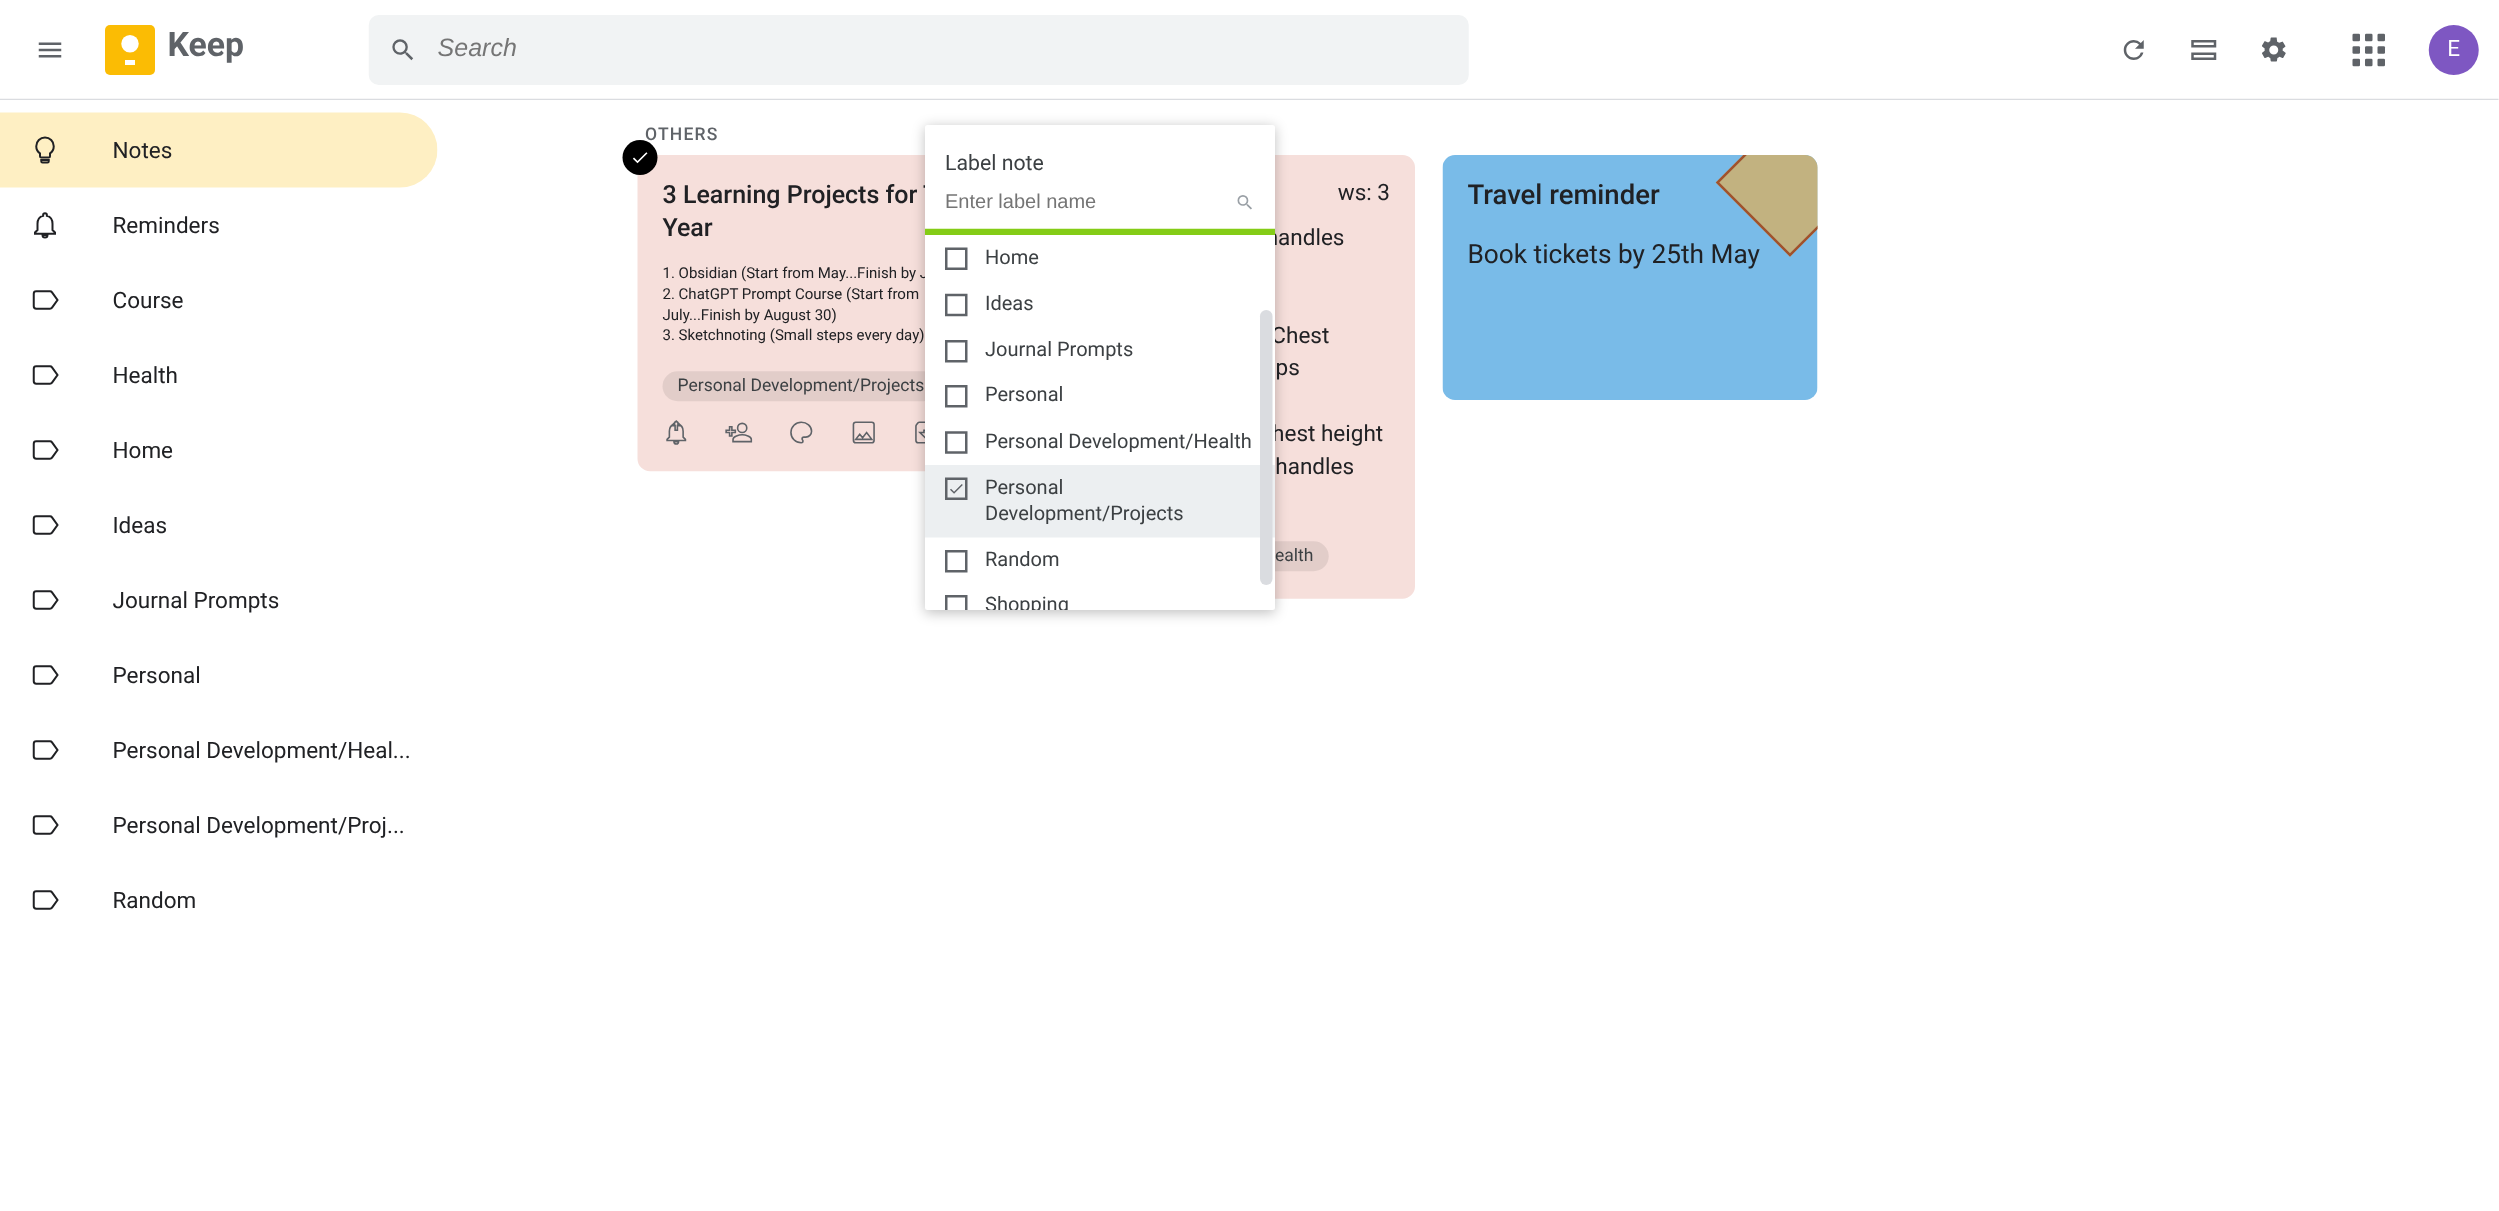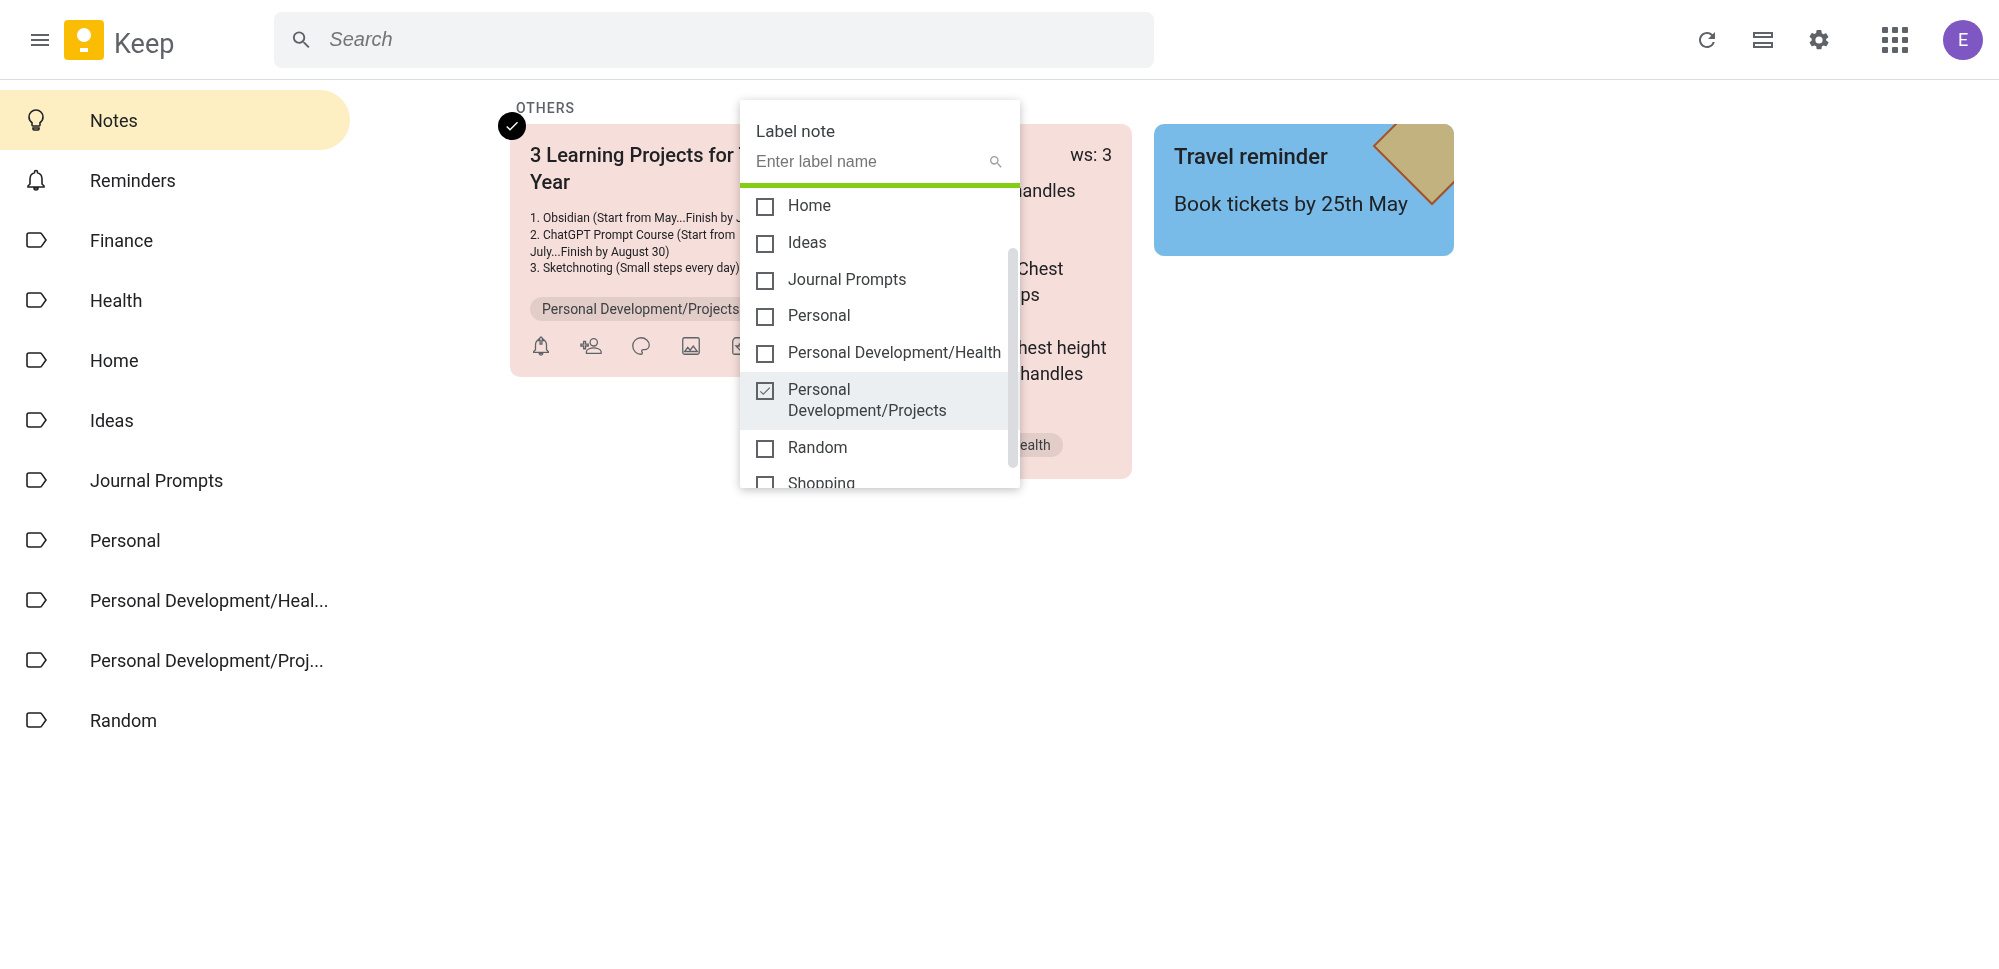--- a/index.html
+++ b/index.html
@@ -2,21 +2,21 @@
 <html><head>
 <meta charset="utf-8">
 <style>
 * { box-sizing: border-box; margin: 0; padding: 0; }
 body { font-family: 'Google Sans', Roboto, Arial, sans-serif; color: #202124; background: #fff; overflow: hidden; }
 
 
 .header { display: flex; align-items: center; height: 80px; padding: 0 16px; border-bottom: 1px solid #dadce0; }
 .menu-btn { width: 48px; height: 48px; display: flex; align-items: center; justify-content: center; border-radius: 50%; cursor: pointer; }
 .menu-btn svg { fill: #5f6368; }
-.logo-wrap { display: flex; align-items: flex-end; margin-left: 0; }
+.logo-wrap { display: flex; align-items: flex-start; margin-left: 20px; font-weight: bold; }
 .keep-logo { width: 40px; height: 40px; background: #fbbc04; border-radius: 4px 4px 4px 4px; position: relative; margin-right: 10px; }
 .keep-logo::before { content:''; position:absolute; top:8px; left:50%; transform:translateX(-50%); width:14px; height:14px; border-radius:50%; background:#fff; }
 .keep-logo::after { content:''; position:absolute; bottom:8px; left:50%; transform:translateX(-50%); width:8px; height:4px; background:#fff; }
 .app-title { font-size: 27px; color: #5f6368; }
 
 .search-wrap { flex: 1; max-width: 880px; margin-left: 100px; }
 .search-box { display: flex; align-items: center; background: #f1f3f4; border-radius: 8px; height: 56px; padding: 0 16px; }
 .search-box svg { fill: #5f6368; }
 .search-input { border: none; background: transparent; font-size: 20px; margin-left: 16px; outline: none; width: 100%; color: #5f6368; font-style: italic; }
 
@@ -51,21 +51,21 @@
 .card-toolbar .tb { cursor: pointer; }
 
 .check-badge { position: absolute; left: -12px; top: -12px; width: 28px; height: 28px; border-radius: 50%; background: #000; display: flex; align-items: center; justify-content: center; }
 .check-badge svg { fill: #fff; width: 16px; height: 16px; }
 
 
 .note2 { width: 300px; padding-bottom: 22px; }
 .note2 .body-text { font-size: 18px; line-height: 1.45; }
 
 
-.travel { width: 300px; height: 132px; position: relative; overflow: hidden; }
+.travel { width: 300px; height: 196px; position: relative; overflow: hidden; }
 .travel::after { content:''; position:absolute; right:-20px; top:-20px; width:80px; height:80px; background:#c2b280; transform:rotate(45deg); border:2px solid #a0522d; }
 .travel h3 { font-size: 22px; font-weight: 500; margin-bottom: 18px; }
 .travel p { font-size: 21px; }
 
 
 .label-popup { position: absolute; left: 740px; top: 100px; width: 280px; background: #fff; box-shadow: 0 2px 10px rgba(0,0,0,0.25); border-radius: 2px; z-index: 100; }
 .label-popup .lp-title { font-size: 17px; padding: 21px 16px 8px 16px; color: #3c4043; }
 .label-popup .lp-search { display: flex; align-items: center; padding: 4px 16px 12px 16px; border-bottom: 5px solid #84cc16; }
 .label-popup .lp-search input { border: none; outline: none; font-size: 16px; flex: 1; color: #5f6368; }
 .label-popup .lp-search svg { fill: #9aa0a6; width: 16px; height: 16px; }
@@ -150,21 +150,21 @@
         </svg>
       </span>
     <span class="si-label">Reminders</span>
   </div>
   <div class="side-item">
     <span class="si-icon">
         <svg viewBox="0 0 24 24">
           <path d="M17.63 5.84C17.27 5.33 16.67 5 16 5L5 5.01C3.9 5.01 3 5.9 3 7v10c0 1.1.9 1.99 2 1.99L16 19c.67 0 1.27-.33 1.63-.84L22 12l-4.37-6.16z" fill="none" stroke="#202124" stroke-width="1.6"></path>
         </svg>
       </span>
-    <span class="si-label">Finance</span>
+    <span class="si-label">Course</span>
   </div>
   <div class="side-item">
     <span class="si-icon">
         <svg viewBox="0 0 24 24">
           <path d="M17.63 5.84C17.27 5.33 16.67 5 16 5L5 5.01C3.9 5.01 3 5.9 3 7v10c0 1.1.9 1.99 2 1.99L16 19c.67 0 1.27-.33 1.63-.84L22 12l-4.37-6.16z" fill="none" stroke="#202124" stroke-width="1.6"></path>
         </svg>
       </span>
     <span class="si-label">Health</span>
   </div>
   <div class="side-item">

